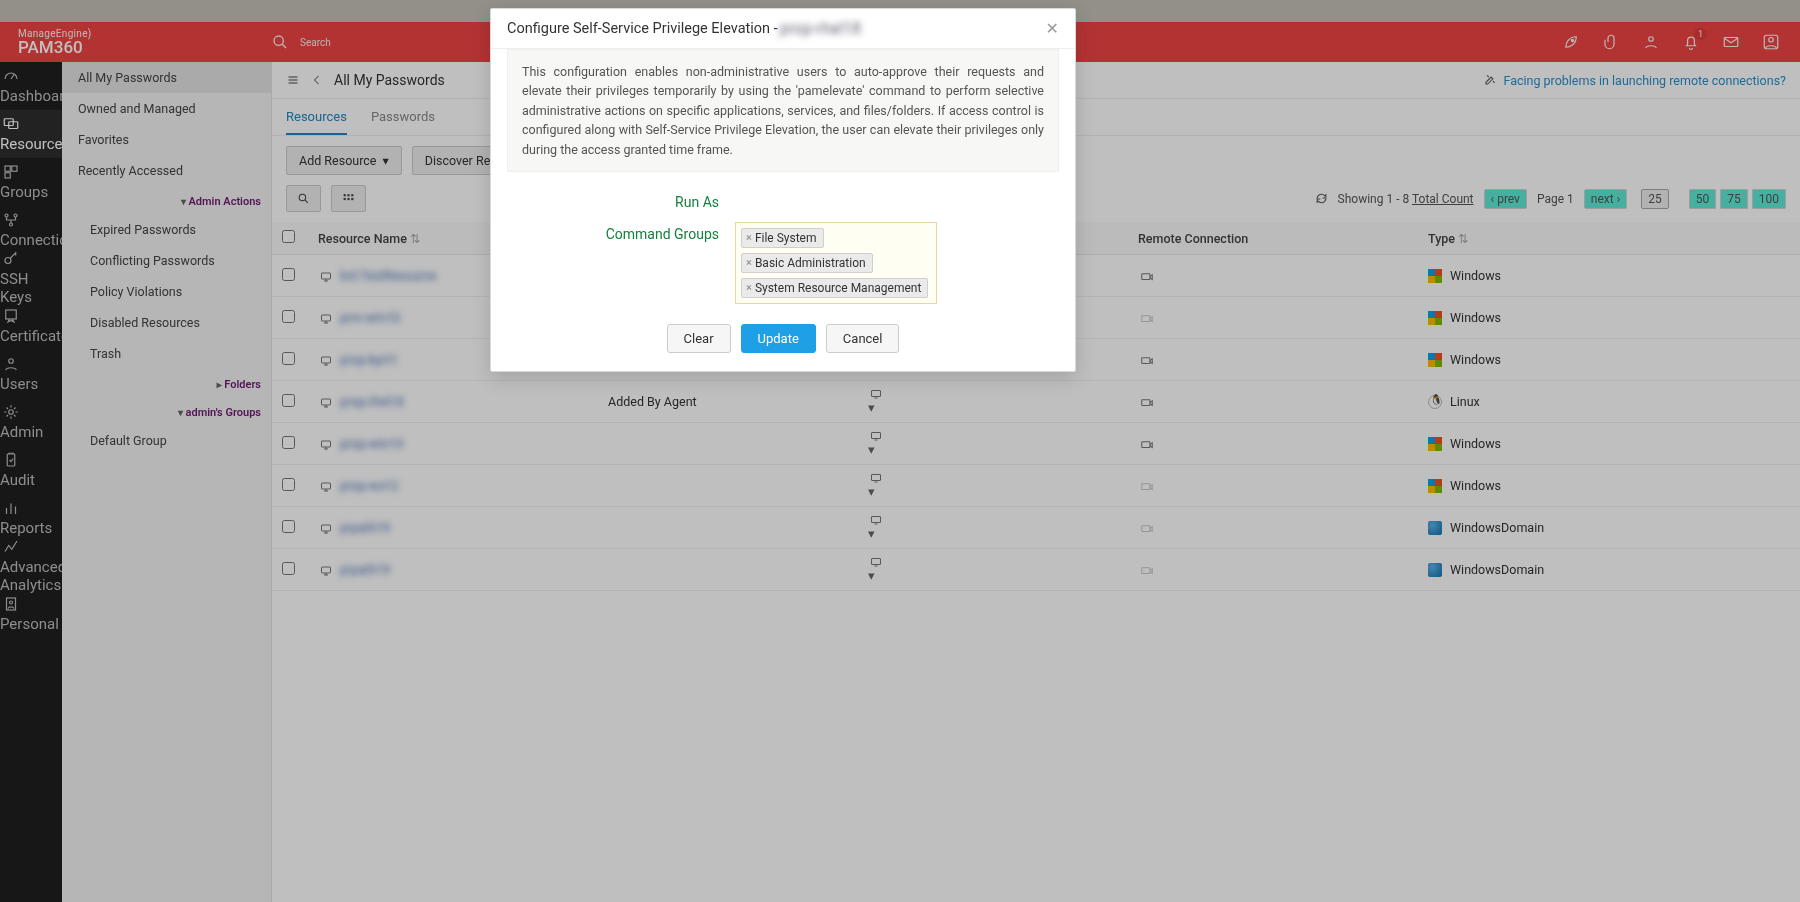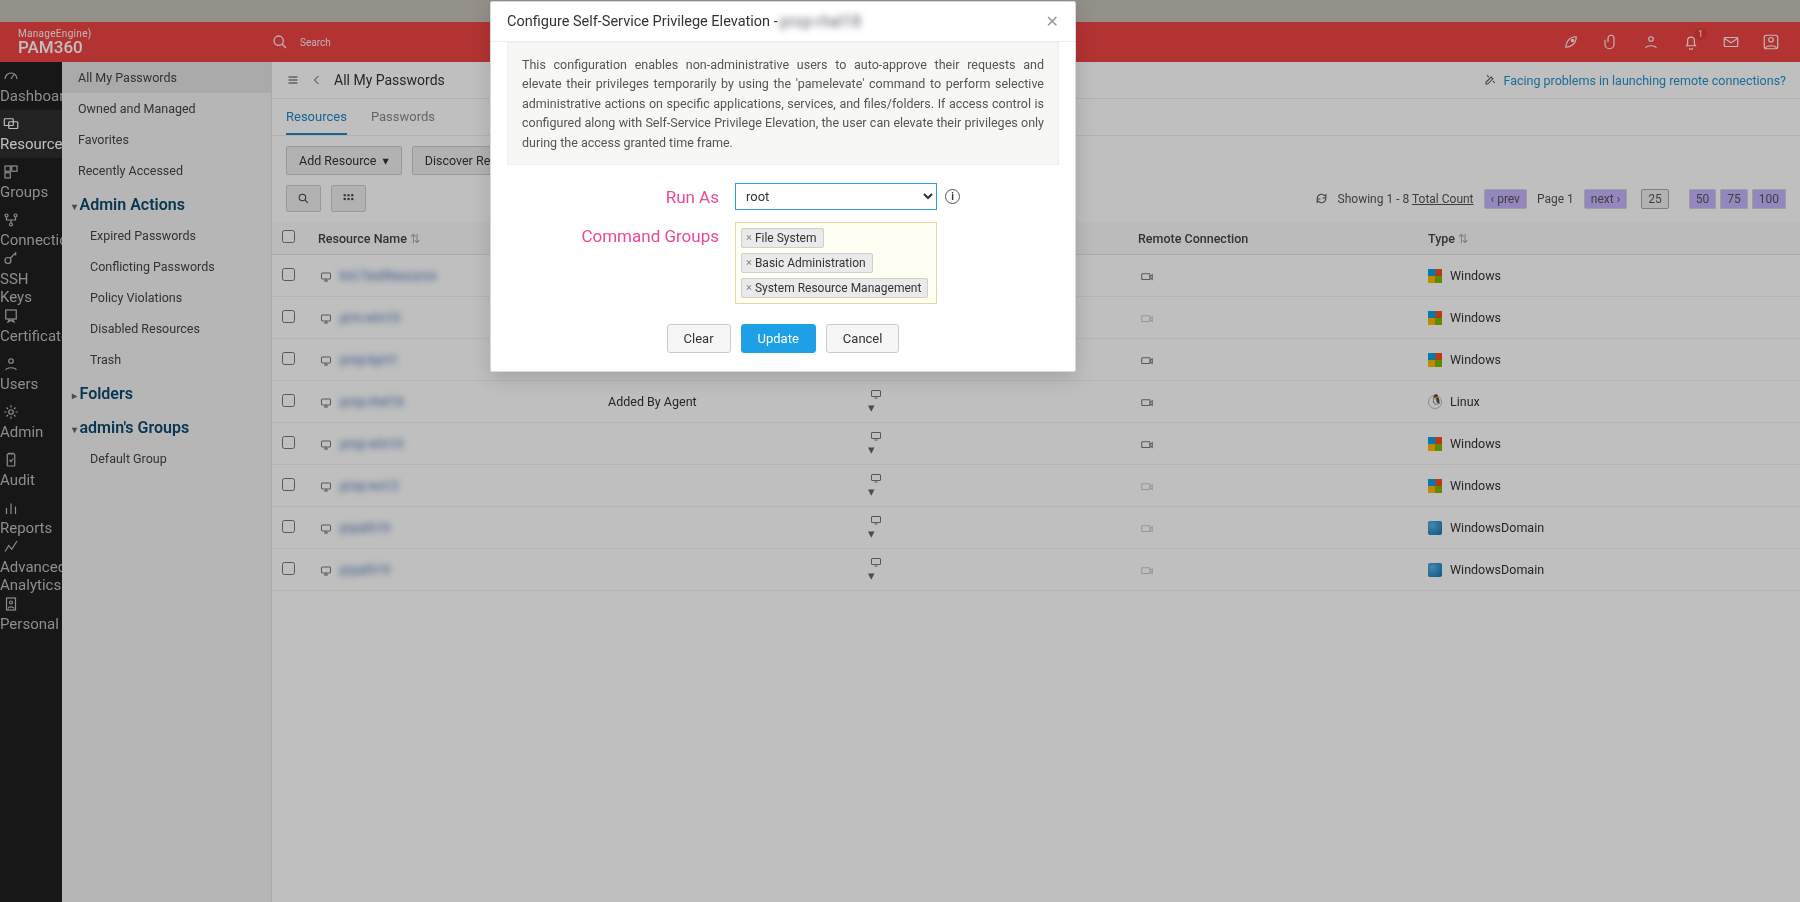--- a/index.html
+++ b/index.html
@@ -26,21 +26,21 @@
 .leftnav { width: 62px; background: #1f1f1f; color: #bdbdbd; display: flex; flex-direction: column; }
 .leftnav .nitem { height: 48px; display: flex; flex-direction: column; align-items: flex-start; justify-content: center; gap: 2px; cursor: pointer; font-size: 15px; }
 .leftnav .nitem.active { background: #2e2e2e; color: #fff; }
 .leftnav .nicon { width: 22px; height: 18px; display: flex; align-items: center; justify-content: center; }
 
 .explorer { width: 210px; background: #f3f3f3; border-right: 1px solid #e2e2e2; }
 .explorer-head { padding: 12px 14px; font-size: 14px; color: #333; border-bottom: 1px solid #e7e7e7; display:flex; align-items:center; gap:6px;}
 .qmark { width:14px; height:14px; border:1px solid #59a7d8; color:#59a7d8; border-radius:50%; font-size:10px; display:inline-flex; align-items:center; justify-content:center; }
 .explorer .eitem { padding: 8px 16px; font-size: 12.5px; color: #444; cursor: pointer; }
 .explorer .eitem.active { background: #e3e3e3; }
-.explorer .ehead { padding: 9px 10px 6px 10px; font-size: 16px; font-weight: 600; color: #0c4a6e; }
+.explorer .ehead { padding: 9px 10px 6px 10px; font-size: 11px; font-weight: 600; color: #701a75; text-align: right; }
 .explorer .ehead::before { content: "▾ "; font-size: 10px; color:#666;}
 .explorer .ehead.collapsed::before { content: "▸ "; }
 .explorer .esub { padding-left: 28px; }
 
 .main { flex: 1; background: #fff; display: flex; flex-direction: column; }
 .main-head { display: flex; align-items: center; padding: 10px 14px; border-bottom: 1px solid #eee; }
 .main-head .micon { margin-right: 10px; color:#444; }
 .main-head .title { font-size: 14px; color: #333; }
 .main-head .spacer { flex: 1; }
 .main-head .help { color: #2591cf; font-size: 12.5px; display:flex; gap:6px; align-items:center;}
@@ -48,50 +48,50 @@
 
 .tabs { display: flex; gap: 24px; padding: 0 14px; border-bottom: 1px solid #eee; }
 .tabs .tab { padding: 10px 0 9px 0; font-size: 13px; color: #888; cursor: pointer; border-bottom: 2px solid transparent; }
 .tabs .tab.active { color: #2086c4; border-bottom-color: #2086c4; }
 
 .toolbar { display: flex; align-items: center; padding: 10px 14px; gap: 10px; }
 .btn { border: 1px solid #ccc; background: #eee; padding: 6px 12px; font-size: 12.5px; border-radius: 2px; color: #333; display:inline-flex; align-items:center; gap:6px;}
 .btn.icon { padding: 6px 10px; }
 .toolbar .flex1 { flex: 1; }
 .pager { display: flex; align-items: center; gap: 10px; font-size: 12px; color: #555; }
-.pgbtn { border:1px solid #d3d3d3; padding:2px 6px; border-radius:2px; background:#c4b5fd; cursor:pointer;}
+.pgbtn { border:1px solid #d3d3d3; padding:2px 6px; border-radius:2px; background:#5eead4; cursor:pointer;}
 .pgbtn.active { background:#eee; border-color:#aaa;}
 .tcount { text-decoration: underline; }
 
 .table { width: 100%; border-collapse: collapse; font-size: 12.5px; color: #333; }
 .table th { text-align: left; font-weight: 500; padding: 8px 10px; border-bottom: 1px solid #e6e6e6; background:#fafafa; color:#444;}
 .table td { padding: 7px 10px; border-bottom: 1px solid #f0f0f0; vertical-align: middle; }
 .table td.rn { color: #338; }
 .blurred { color: transparent; text-shadow: 0 0 6px rgba(40,90,170,0.9); user-select:none; }
 .rico { display:inline-flex; width:16px; height:12px; margin-right:6px; vertical-align:middle;}
 .osicon { width:14px; height:14px; display:inline-block; vertical-align:middle; margin-right:8px;}
 .win { background: conic-gradient(#f25022 0 25%, #7fba00 0 50%, #ffb900 0 75%, #00a4ef 0); }
 .linux { background:#fff; border:1px solid #bbb; border-radius:50%; position:relative;}
 .linux::after{content:"🐧"; font-size:10px; position:absolute; left:1px; top:-2px;}
 .domain { background: radial-gradient(circle at 30% 30%, #5bb3e8, #1272b0); border-radius:2px;}
 .conn-svg { color:#777; }
 .conn-dim { opacity:.4;}
 .acticon { color:#666; font-size:13px;}
 
 
-.modal { position: absolute; left: 490px; top: 1px; width: 586px; background: #fff; border: 1px solid #d9d9d9; border-radius: 2px; z-index: 100; box-shadow: 0 6px 20px rgba(0,0,0,.15); }
+.modal { position: absolute; left: 490px; top: 8px; width: 586px; background: #fff; border: 1px solid #d9d9d9; border-radius: 2px; z-index: 100; box-shadow: 0 6px 20px rgba(0,0,0,.15); }
 .modal-head { display:flex; align-items:center; padding: 10px 16px; border-bottom:1px solid #eee;}
 .modal-head .mtitle { font-size: 14.5px; color:#333; }
 .modal-head .mres { color:transparent; text-shadow:0 0 6px rgba(80,80,100,.9); margin-left:2px;}
 .modal-head .mclose { margin-left:auto; color:#999; cursor:pointer; font-size:16px;}
 .modal-link { text-align:right; padding: 10px 20px 4px 0;}
 .modal-link a { color:#2591cf; font-size:13px; text-decoration:none;}
 .modal-desc { margin: 0 16px 12px 16px; background:#f7f7f5; border:1px solid #f0efe9; padding:12px 14px; font-size:12.5px; color:#555; line-height:1.55; text-align:justify;}
 .form-row { display:flex; align-items:flex-start; padding: 6px 24px; }
-.form-row label { width: 220px; text-align:right; padding-right:16px; font-size:17px; color:#ec4899; padding-top:4px;}
+.form-row label { width: 220px; text-align:right; padding-right:16px; font-size:14px; color:#15803d; padding-top:4px;}
 .form-row .field { flex:1; display:flex; align-items:center; gap:8px;}
 .form-row select { width: 202px; border:1px solid #2ba3e0; padding:4px 6px; font-size:13px; color:#333; background:#fff;}
 .info-i { width:15px; height:15px; border:1.5px solid #555; border-radius:50%; font-size:10px; display:flex; align-items:center; justify-content:center; color:#333; font-weight:700;}
 .tokenbox { width: 202px; min-height: 72px; border:1px solid #e4d9a0; background:#fffef2; padding:5px; display:flex; flex-wrap:wrap; gap:5px; align-content:flex-start;}
 .token { background:#eaeaea; border:1px solid #cfcfcf; border-radius:2px; padding:2px 6px 2px 4px; font-size:12px; color:#333; display:inline-flex; align-items:center; gap:3px;}
 .token .x { color:#888; font-size:11px; cursor:pointer;}
 .modal-actions { display:flex; justify-content:center; gap:10px; padding: 14px 0 18px 0;}
 .mbtn { border:1px solid #ccc; background:#f6f6f6; padding:6px 16px; font-size:13px; border-radius:3px; cursor:pointer; color:#333;}
 .mbtn.primary { background:#1ea0e6; border-color:#1ea0e6; color:#fff;}
 
@@ -551,24 +551,20 @@
   <div class="modal">
     <div class="modal-head">
       <span class="mtitle">Configure Self-Service Privilege Elevation - </span>
       <span class="mres">prop-rhel18</span>
       <span class="mclose">✕</span>
     </div>
     <div class="modal-desc">This configuration enables non-administrative users to auto-approve their requests and elevate their privileges temporarily by using the 'pamelevate' command to perform selective administrative actions on specific applications, services, and files/folders. If access control is configured along with Self-Service Privilege Elevation, the user can elevate their privileges only during the access granted time frame.</div>
 
     <div class="form-row">
       <label>Run As</label>
-      <div class="field">
-        <select><option>root</option></select>
-        <span class="info-i">i</span>
-      </div>
     </div>
 
     <div class="form-row">
       <label>Command Groups</label>
       <div class="field">
         <div class="tokenbox" id="tokens">
             <span class="token"><span class="x">×</span>File System</span>
             <span class="token"><span class="x">×</span>Basic Administration</span>
             <span class="token"><span class="x">×</span>System Resource Management</span>
           </div>

